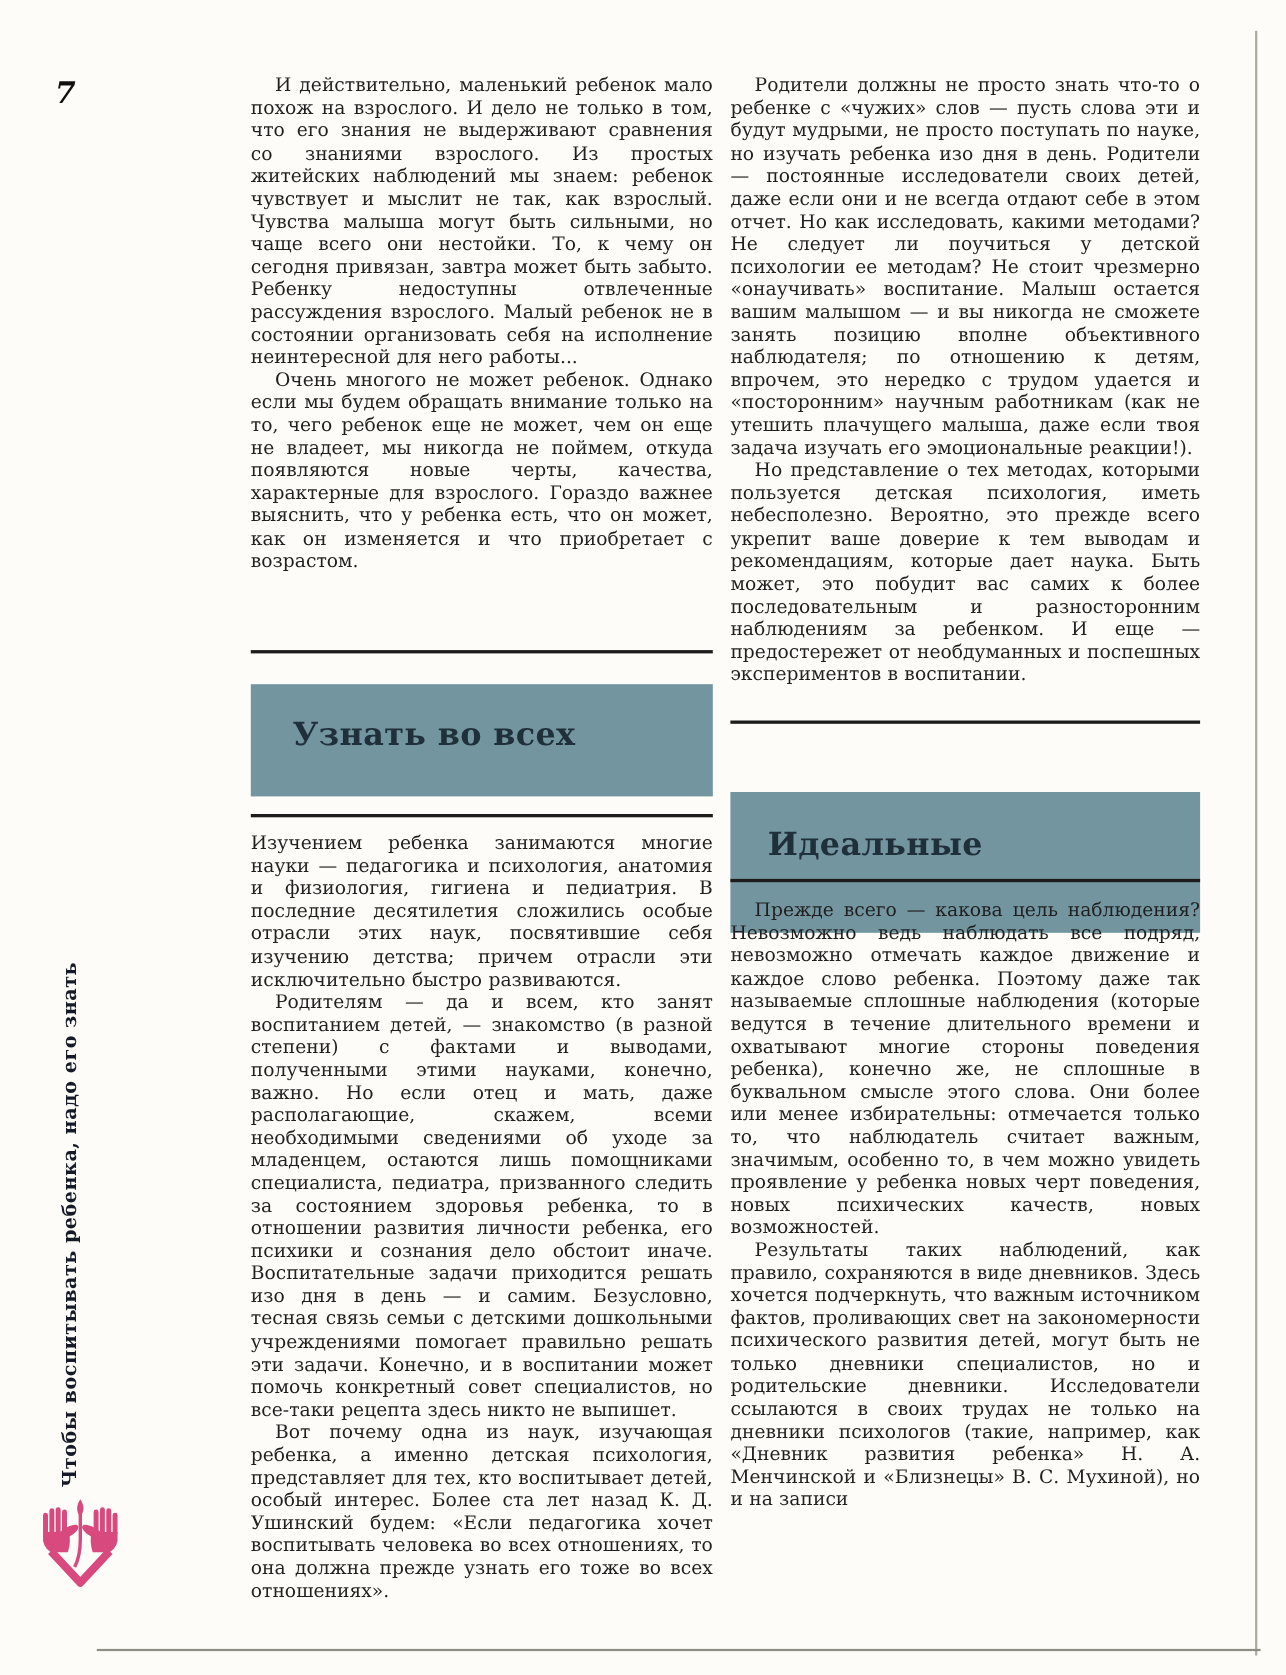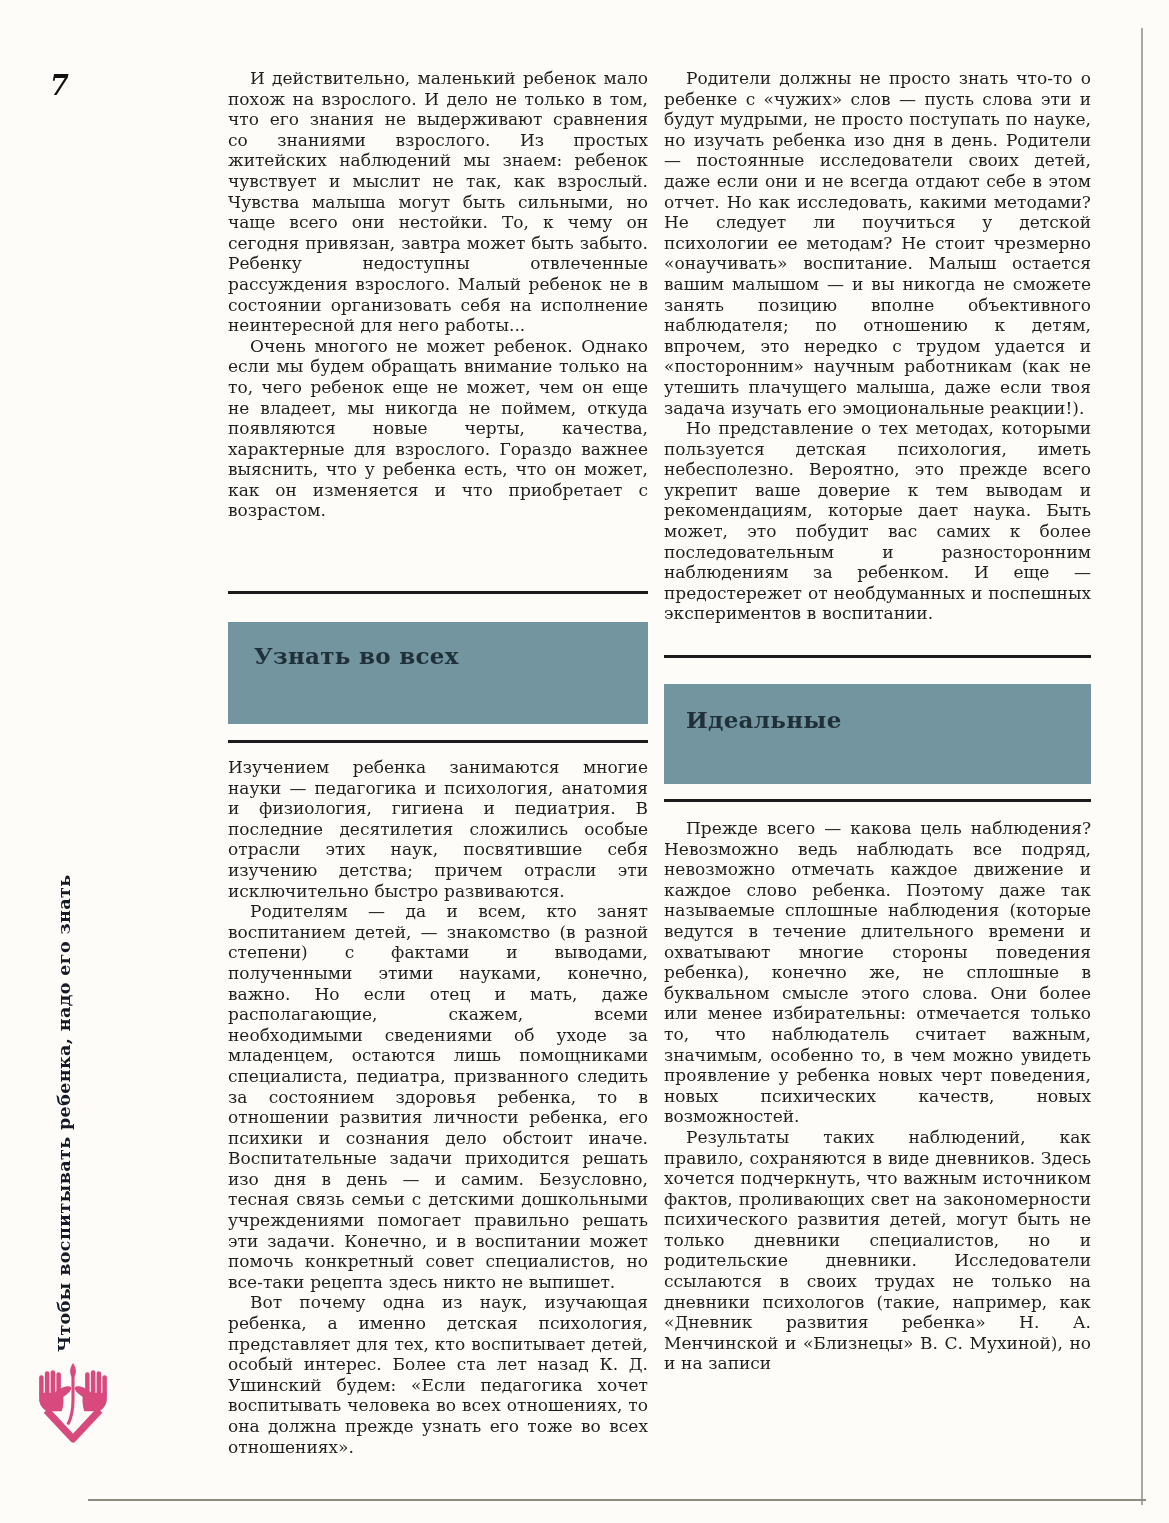--- a/index.html
+++ b/index.html
@@ -39,24 +39,24 @@
   .para {
     margin:0; text-align:justify;
     font-size:17px; line-height:20.6px;
     hyphens:auto; -webkit-hyphens:auto;
     word-spacing:0.02em;
   }
   .indent { text-indent:22px; }
 
   .hbox { background:var(--section-header-bg,#72959f); }
   .hbox-l { top:622px; height:102px; padding:15px 0 0 26px; box-sizing:border-box; }
-  .hbox-r { top:684px; height:100px; padding:17px 0 0 22px; box-sizing:border-box; }
+  .hbox-r { top:720px; height:128px; padding:17px 0 0 22px; box-sizing:border-box; }
 
   .section-header {
-    margin:0; font-size:23px; font-weight:bold; line-height:37px;
+    margin:12px; font-size:29px; font-weight:bold; line-height:37px;
     color:var(--section-header-text,#20303a); letter-spacing:0.3px;
   }
   .section-header span { display:block; }
 
   .edge-right  { position:absolute; left:1141px; top:28px;  width:2px;  height:1477px; background:#aba89f; }
   .edge-bottom { position:absolute; left:88px;  top:1499px; width:1058px; height:2px;  background:#8f8c84; }
 </style>
 </head>
 <body>
 

